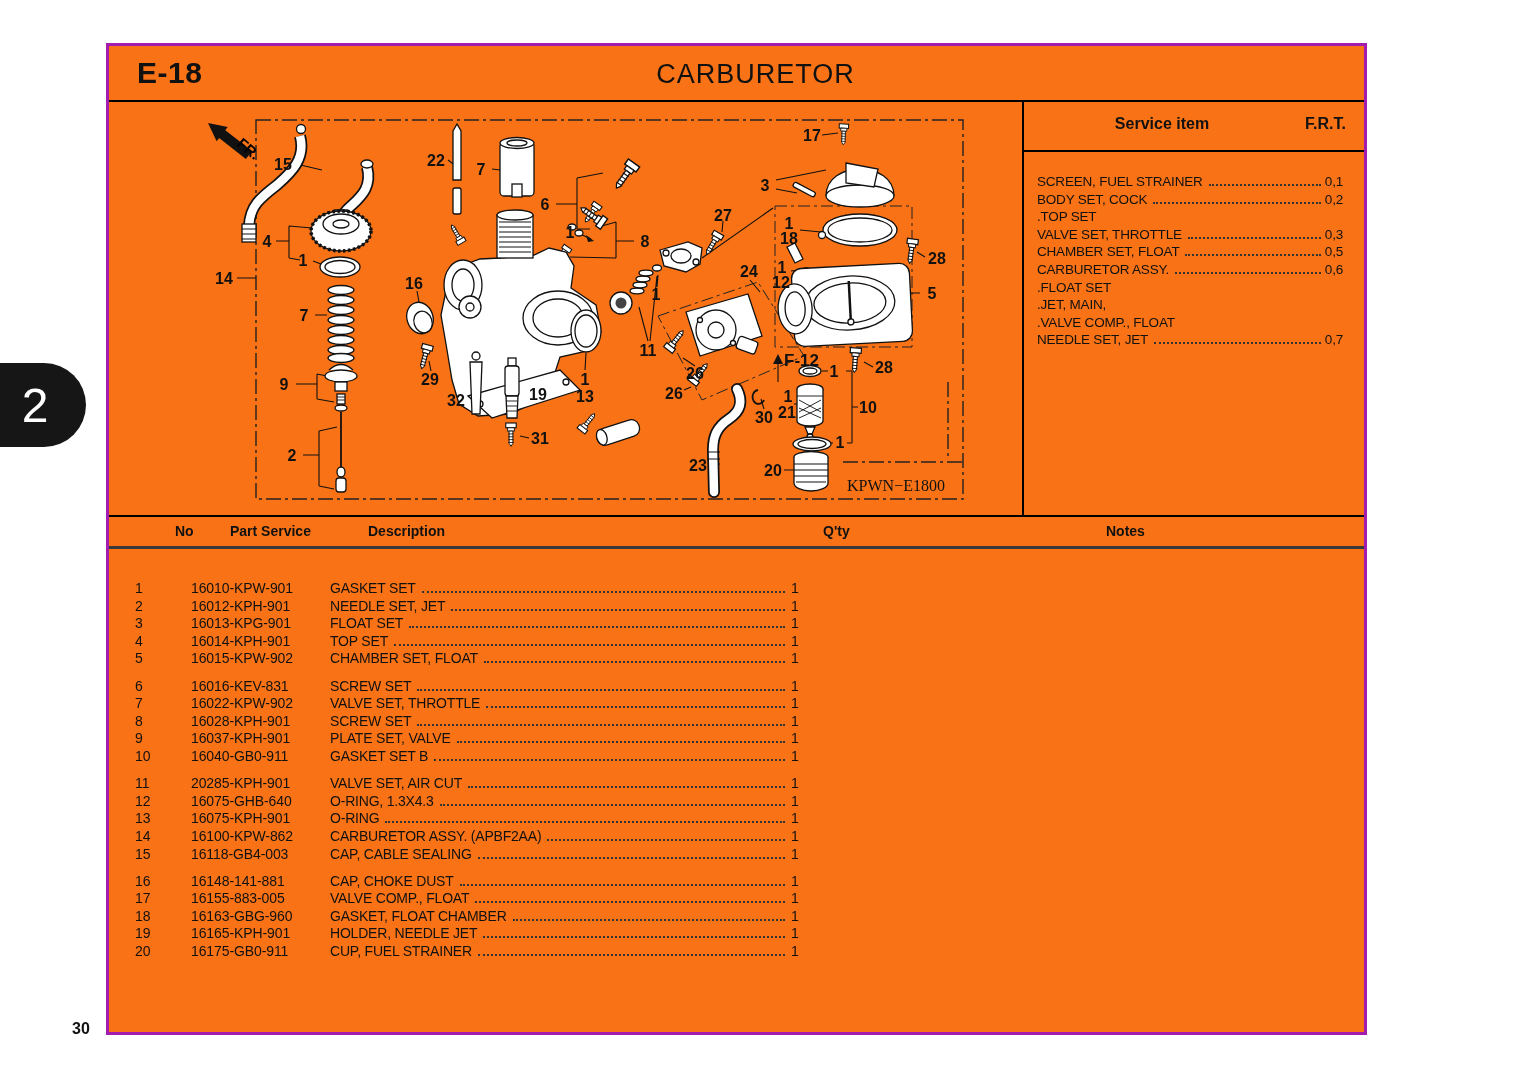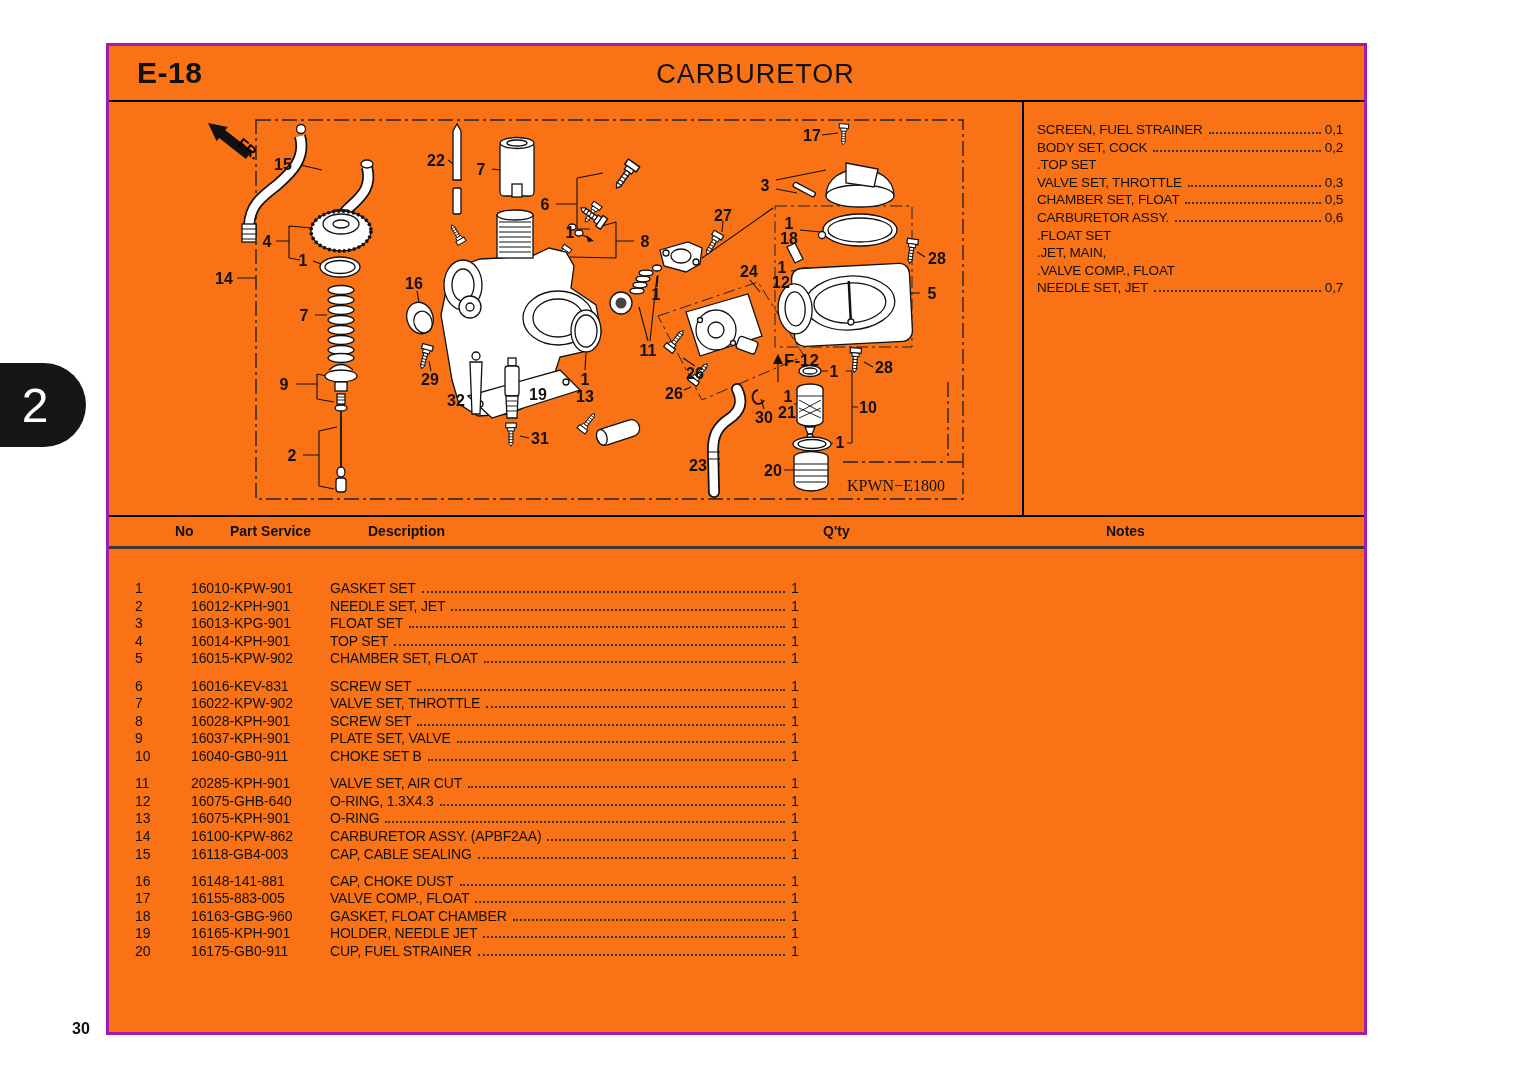--- a/index.html
+++ b/index.html
@@ -305,20 +305,24 @@
           <text x="789" y="244" text-anchor="middle">18</text>
           <text x="782" y="273" text-anchor="middle">1</text>
           <text x="781" y="288" text-anchor="middle">12</text>
         </g>
       <text x="784" y="366" font-size="17" font-weight="bold" fill="#111">F-12</text>
       <text x="896" y="491" text-anchor="middle" font-size="16" fill="#111" style="font-family:'Liberation Serif',serif;">KPWN−E1800</text>
     </svg>
   </div>
 
   <div class="sp">
+    <div class="sp-head">
+      <span class="it">Service item</span>
+      <span class="frt">F.R.T.</span>
+    </div>
     <div class="sp-items" id="sp-items">
         <div class="sp-row">
           <span>SCREEN, FUEL STRAINER</span>
           <span class="sp-dots"></span>
           <span>0,1</span>
         </div>
         <div class="sp-row">
           <span>BODY SET, COCK</span>
           <span class="sp-dots"></span>
           <span>0,2</span>
@@ -429,21 +433,21 @@
         <div class="trow">
           <span class="c-no">9</span>
           <span class="c-part">16037-KPH-901</span>
           <span class="c-desc">PLATE SET, VALVE</span>
           <span class="c-leader"></span>
           <span class="c-qty">1</span>
         </div>
         <div class="trow">
           <span class="c-no">10</span>
           <span class="c-part">16040-GB0-911</span>
-          <span class="c-desc">CHOKE SET B</span>
+          <span class="c-desc">GASKET SET B</span>
           <span class="c-leader"></span>
           <span class="c-qty">1</span>
         </div>
       </div>
       <div class="tgroup">
         <div class="trow">
           <span class="c-no">11</span>
           <span class="c-part">20285-KPH-901</span>
           <span class="c-desc">VALVE SET, AIR CUT</span>
           <span class="c-leader"></span>

